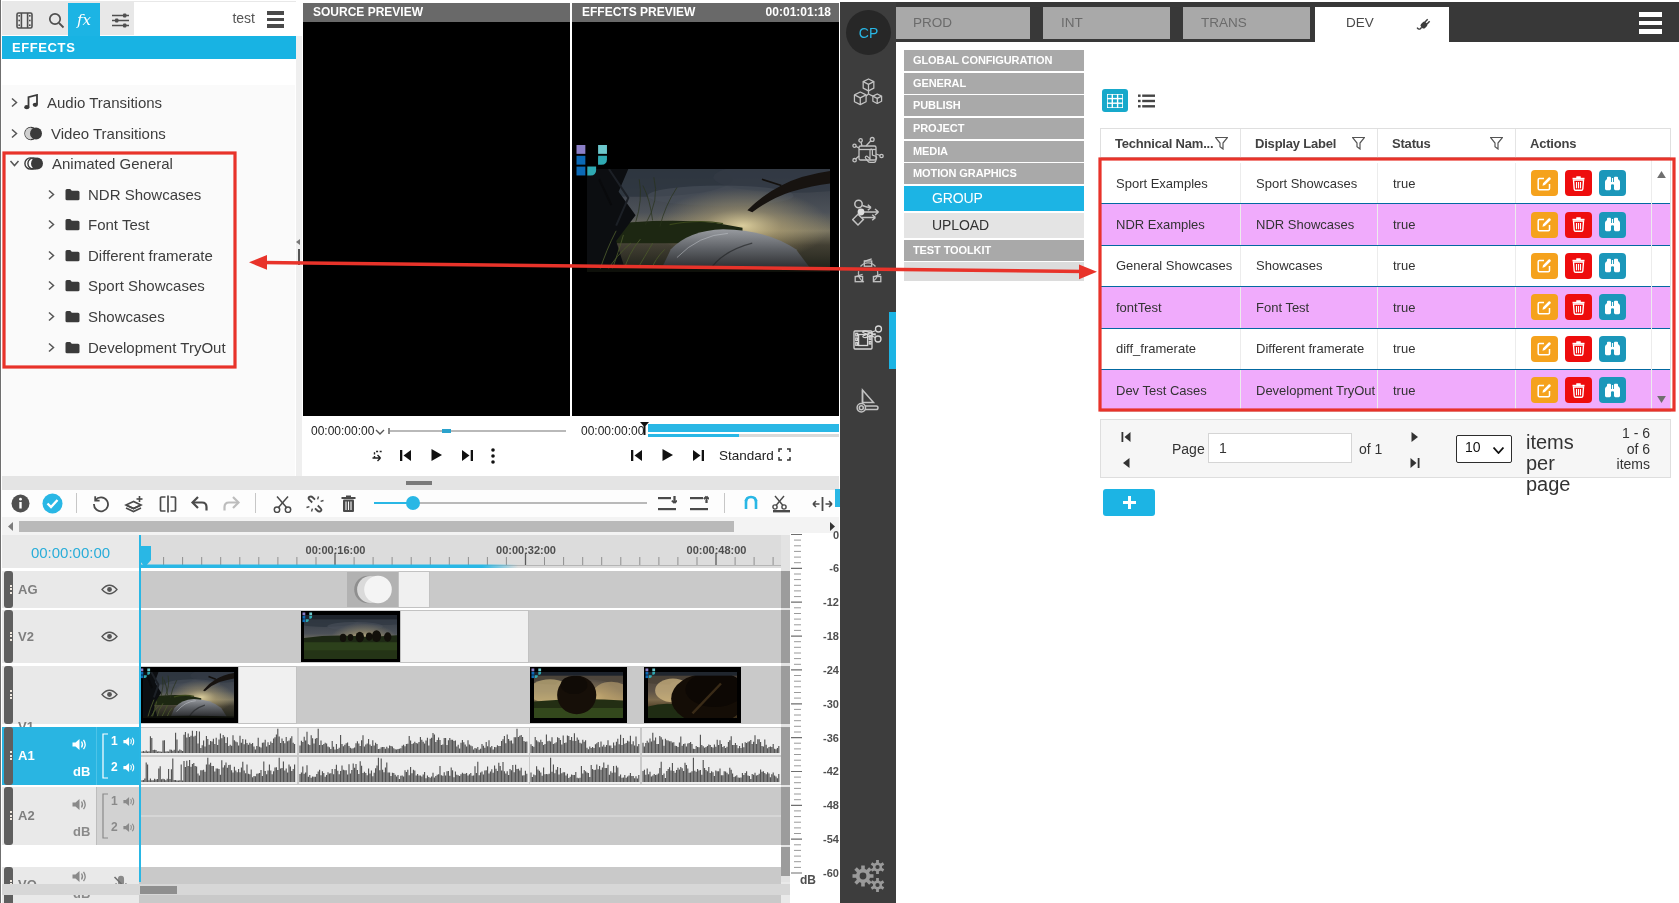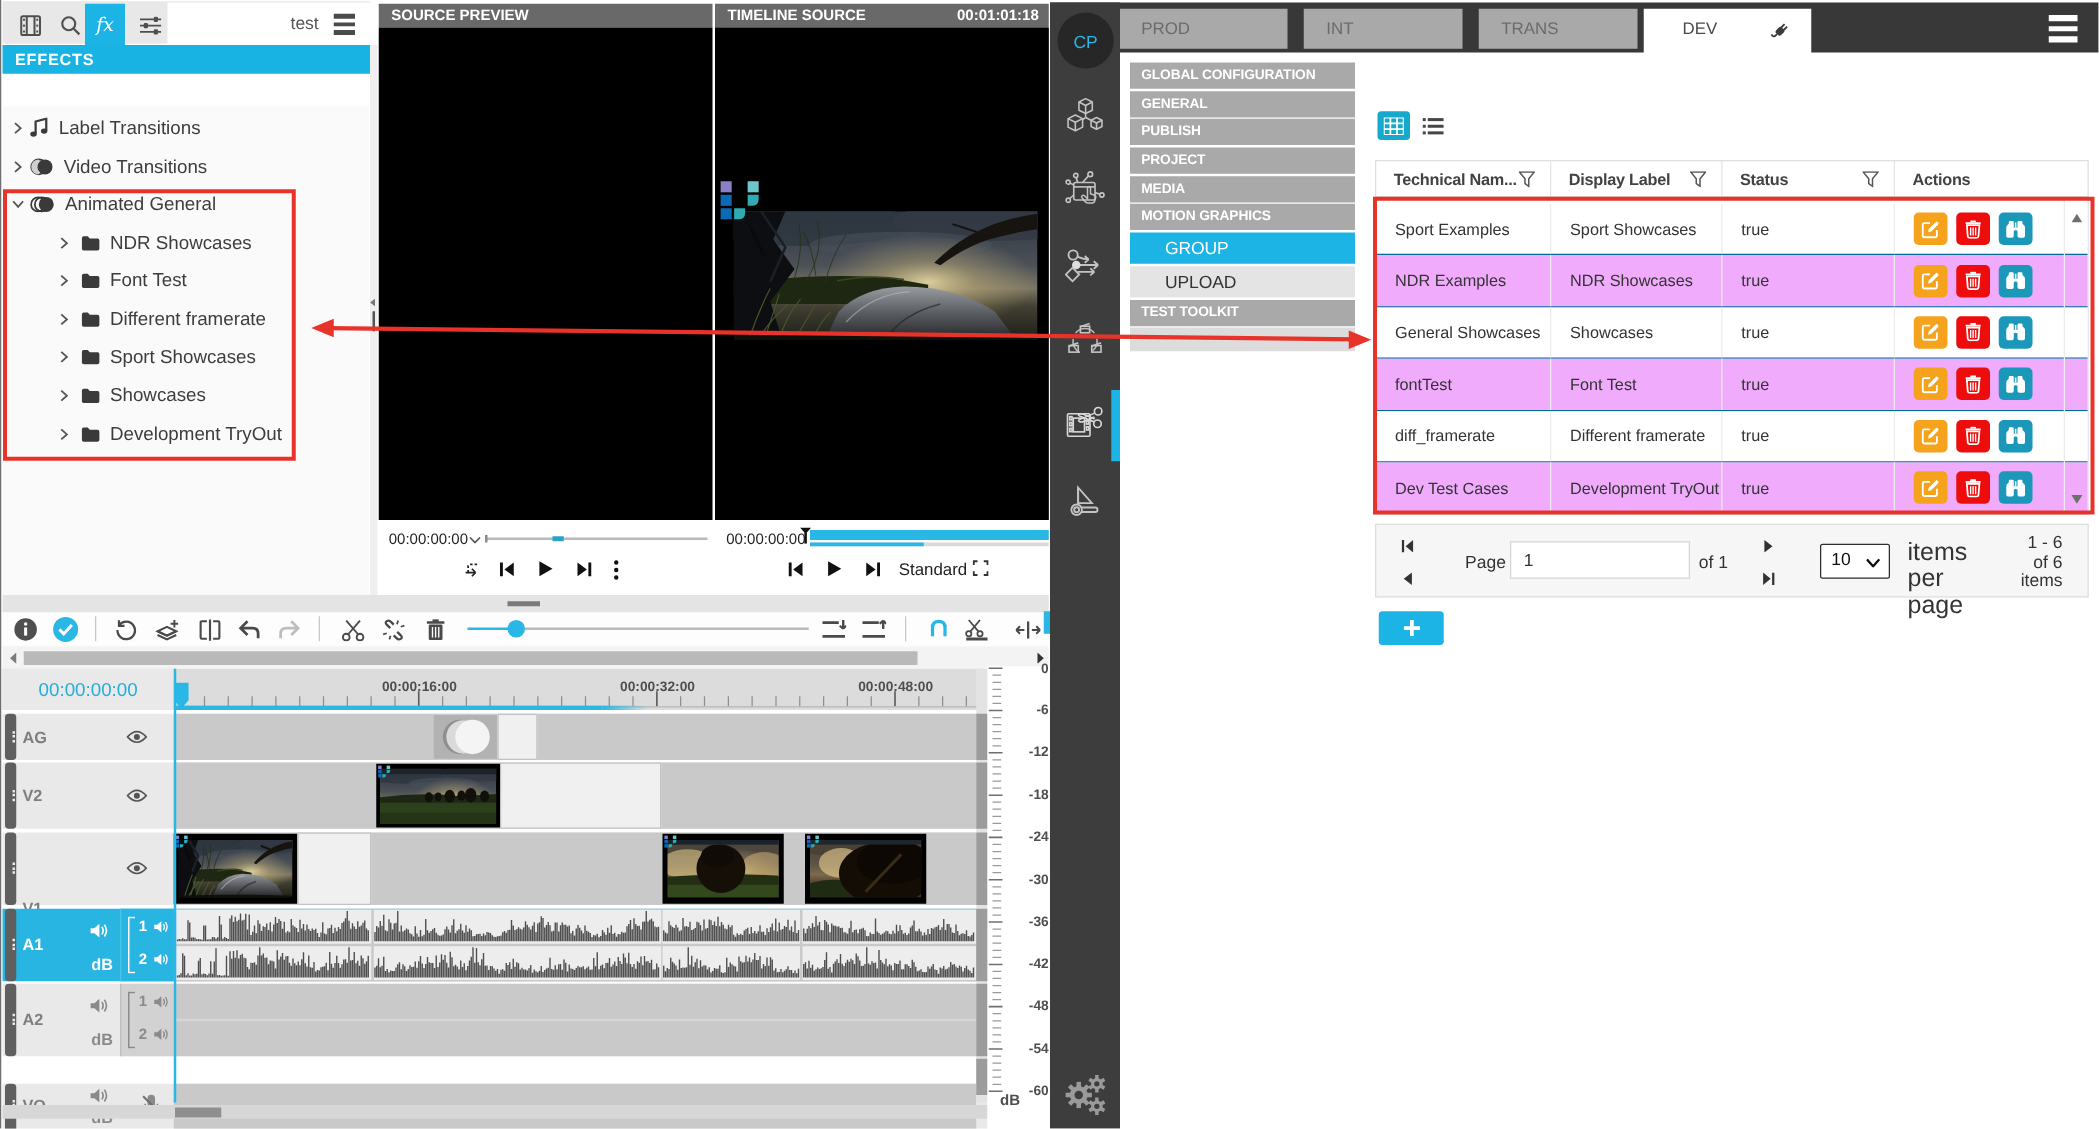--- a/index.html
+++ b/index.html
@@ -188,21 +188,21 @@
               <path d="M3 1.5 L7.5 5.5 L3 9.5" fill="none" stroke="#555" stroke-width="1.5"></path>
             </svg>
           </span>
           <span class="ticon" style="margin: 0px 8px 0px 5px; display: inline-flex;">
             <svg width="15" height="16" viewBox="0 0 15 16">
               <path d="M4.5 13 V3.2 L13 1 V10.6" fill="none" stroke="#3a3a3a" stroke-width="1.8"></path>
               <ellipse cx="2.8" cy="13.2" rx="2.6" ry="2.1" fill="#3a3a3a"></ellipse>
               <ellipse cx="11.3" cy="10.8" rx="2.6" ry="2.1" fill="#3a3a3a"></ellipse>
             </svg>
           </span>
-          <span class="lbl">Label Transitions</span>
+          <span class="lbl">Audio Transitions</span>
         </div>
         <div class="tree-item" style="top: 37px; left: 7px;">
           <span class="chev">
             <svg width="11" height="11" viewBox="0 0 11 11">
               <path d="M3 1.5 L7.5 5.5 L3 9.5" fill="none" stroke="#555" stroke-width="1.5"></path>
             </svg>
           </span>
           <span class="ticon" style="margin: 0px 8px 0px 5px; display: inline-flex;">
             <svg width="19" height="15" viewBox="0 0 19 15">
               <circle cx="7" cy="7.5" r="6" fill="none" stroke="#3a3a3a" stroke-width="1.4"></circle>
@@ -343,21 +343,21 @@
               <circle cx="2" cy="2" r="1.8" fill="#111"></circle>
               <circle cx="2" cy="8" r="1.8" fill="#111"></circle>
               <circle cx="2" cy="14" r="1.8" fill="#111"></circle>
             </svg>
         </div>
       </div>
     </div>
 
     <div class="preview" id="pv-timeline" style="left:571px;width:267px">
       <div class="pv-title">
-        <span>TIMELINE SOURCE</span>
+        <span>EFFECTS PREVIEW</span>
         <span style="position:absolute;right:8px">00:01:01:18</span>
       </div>
       <div class="pv-video">
         <svg id="pv-photo" width="267" height="394" viewBox="0 0 267 394">
             <rect width="267" height="394" fill="#000"></rect>
             <g transform="translate(15,147)">
               <svg width="243" height="103" viewBox="0 0 243 103">
                 <defs>
     <linearGradient id="skyrocks0" x1="0" y1="0" x2="0" y2="1">
       <stop offset="0" stop-color="#2e3540"></stop>

